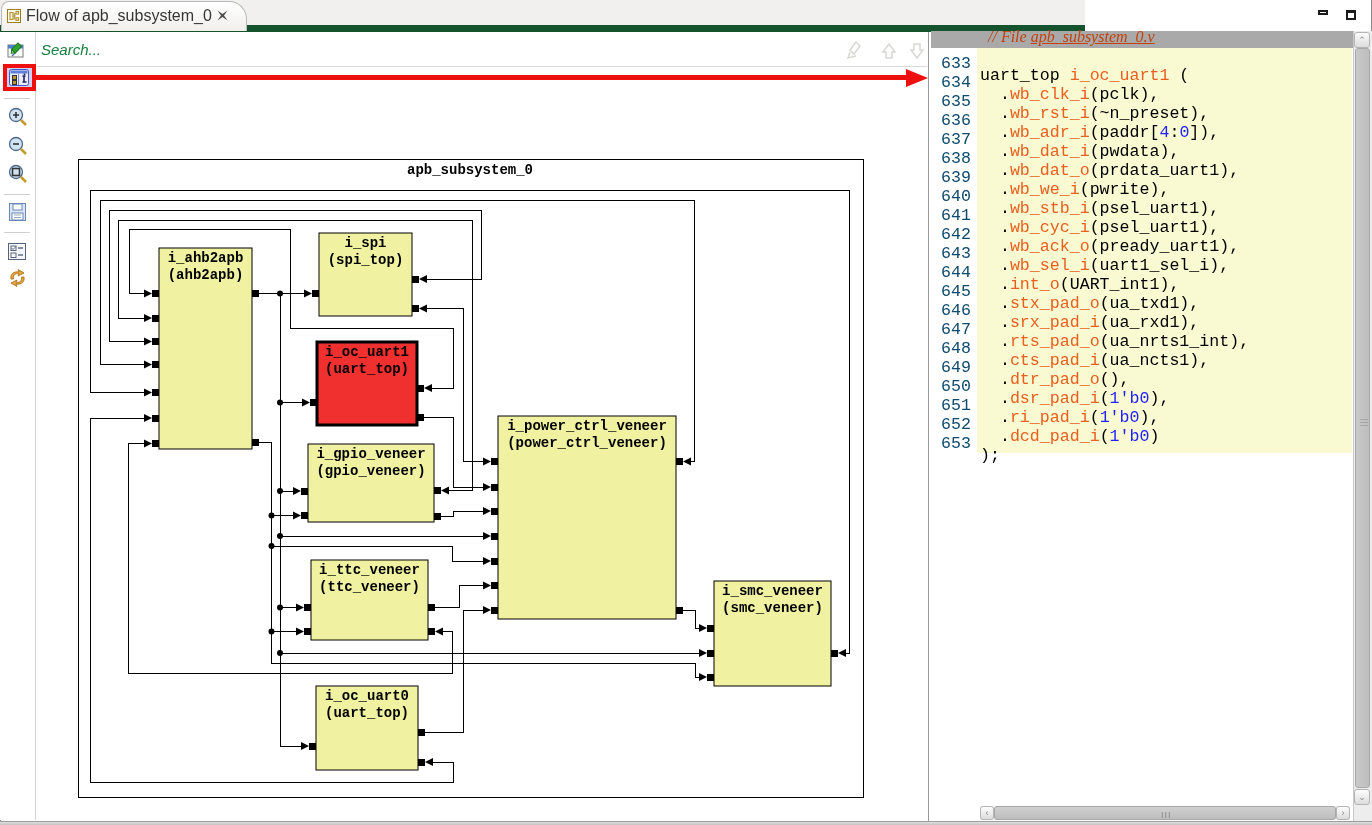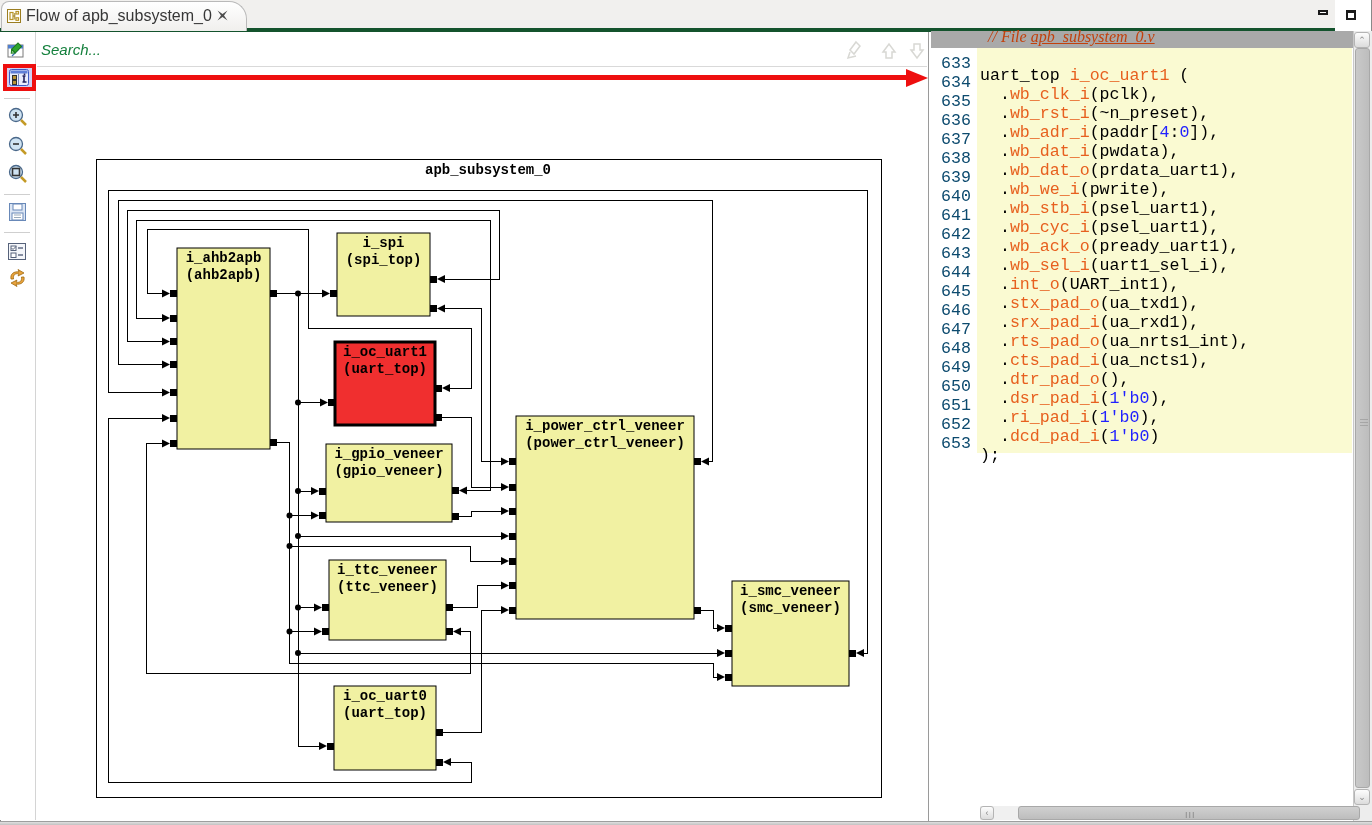--- a/index.html
+++ b/index.html
@@ -1,51 +1,51 @@
 <!DOCTYPE html>
 <html><head><meta charset="utf-8"><style>
 html,body{margin:0;padding:0;width:1372px;height:825px;overflow:hidden;background:#e8e8e8;font-family:"Liberation Sans",sans-serif;}
 #win{position:absolute;inset:0;border-left:1px solid #8a8a8a;border-right:1px solid #8a8a8a;border-bottom:1px solid #565656;box-sizing:border-box;background:#fff;}
 
-#hdr{position:absolute;left:0;top:0;width:1335px;height:32px;background:#f1f0ee;border-bottom:4px solid #14532d;box-sizing:border-box;}
+#hdr{position:absolute;left:0;top:0;width:1085px;height:32px;background:#f1f0ee;border-bottom:7px solid #14532d;box-sizing:border-box;}
 #tab{position:absolute;left:1px;top:1px;width:246px;height:30px;background:linear-gradient(#ffffff,#f0efed);border:1px solid #b9b9b9;border-bottom:none;border-radius:8px 18px 0 0;box-sizing:border-box;}
 #tabtitle{position:absolute;left:26px;top:7px;font-size:16px;color:#373737;white-space:pre;}
 #minbtn{position:absolute;left:1318px;top:10px;width:10px;height:5px;border:2px solid #1a1a1a;background:#fff;box-sizing:border-box;}
 #maxbtn{position:absolute;left:1346px;top:10px;width:10px;height:10px;border:2px solid #1a1a1a;border-top-width:3px;background:#fff;box-sizing:border-box;}
 
 #lbar{position:absolute;left:0;top:32px;width:36px;height:788px;background:#fff;border-right:1px solid #d4d4d4;box-sizing:border-box;}
 .sep{position:absolute;left:4px;width:26px;height:1px;background:#cfcfcf;}
 .icon{position:absolute;}
 
 #search{position:absolute;left:41px;top:41px;font-size:15px;color:#15803d;font-style:italic;}
 #srchline{position:absolute;left:37px;top:66px;width:890px;height:1px;background:#d9d9d9;}
 
 #redbox{position:absolute;left:3px;top:64px;width:33px;height:27px;border:4px solid #ee0f0f;box-sizing:border-box;background:#cfcff2;}
 #redshaft{position:absolute;left:36px;top:75px;width:872px;height:5px;background:#ee0f0f;}
 #redhead{position:absolute;left:906px;top:69px;width:0;height:0;border-left:22px solid #ee0f0f;border-top:9px solid transparent;border-bottom:9px solid transparent;}
 
-#canvas{position:absolute;left:37px;top:33px;width:890px;height:788px;background:#fff;margin-left:18px;}
+#canvas{position:absolute;left:37px;top:33px;width:890px;height:788px;background:#fff;}
 #diag{position:absolute;left:-1px;top:0px;}
 
 #cpanel{position:absolute;left:928px;top:32px;width:444px;height:792px;background:#fff;border-left:1px solid #9a9a9a;box-sizing:border-box;}
 #chdr{position:absolute;left:931px;top:31px;width:422px;height:17px;background:#a9a9a9;}
 #chdrtext{position:absolute;left:988px;top:28px;height:18px;font-family:Liberation Serif, serif;font-size:16px;font-style:italic;color:#c2410c;white-space:pre;}
 #chdrtext u{text-decoration:underline;}
 #gutter{position:absolute;left:930px;top:54px;width:41px;text-align:right;font-family:"Liberation Mono",monospace;font-size:16.63px;line-height:19px;color:#0c4a6e;white-space:pre;}
 #codebg{position:absolute;left:977px;top:48px;width:375px;height:405px;background:#fafad2;}
 #code{position:absolute;left:980px;top:54px;font-family:"Liberation Mono",monospace;font-size:16.63px;line-height:19px;color:#000;white-space:pre;margin-top:12px;}
 #code .o{color:#e7601f;}
 #code .b{color:#2121ff;}
 
 #vsb{position:absolute;left:1353px;top:31px;width:19px;height:790px;background:#ededed;border-left:1px solid #c8c8c8;box-sizing:border-box;}
 .sbtn{position:absolute;background:linear-gradient(#fdfdfd,#dcdcdc);border:1px solid #b4b4b4;border-radius:3px;box-sizing:border-box;color:#8a8a8a;font-size:9px;text-align:center;}
 #vthumb{position:absolute;left:1355px;top:48px;width:15px;height:740px;background:linear-gradient(90deg,#c9c9c9,#bdbdbd);border:1px solid #a8a8a8;border-radius:3px;box-sizing:border-box;}
 #vgrip{position:absolute;left:4px;top:368px;width:7px;color:#8a8a8a;font-size:8px;line-height:3px;}
 #hsb{position:absolute;left:980px;top:806px;width:370px;height:14px;background:#f0f0f0;}
-#hthumb{position:absolute;left:1018px;top:806px;width:342px;height:14px;background:linear-gradient(#d0d0d0,#bdbdbd);border:1px solid #a8a8a8;border-radius:3px;box-sizing:border-box;}
+#hthumb{position:absolute;left:994px;top:806px;width:342px;height:14px;background:linear-gradient(#d0d0d0,#bdbdbd);border:1px solid #a8a8a8;border-radius:3px;box-sizing:border-box;}
 #hgrip{position:absolute;left:166px;top:3px;width:12px;color:#8a8a8a;font-size:9px;letter-spacing:1px;}
 #botedge{position:absolute;left:0;top:821px;width:1372px;height:4px;background:linear-gradient(#e0e0e0,#c2c2c2);border-top:1px solid #9e9e9e;box-sizing:border-box;}
 </style></head><body>
 <div id="win"></div>
 <div id="canvas">
     <svg id="diag" width="891" height="787" viewBox="36 33 891 787">
 <style>.bt{font-family:"Liberation Mono",monospace;font-size:14px;font-weight:bold;text-anchor:middle;fill:#000;}</style>
 <rect x="78.5" y="159.5" width="785" height="638" fill="none" stroke="#000" stroke-width="1" shape-rendering="crispEdges"></rect>
 <text x="470" y="174" class="bt">apb_subsystem_0</text>
 <path d="M 144.0,392.5 L 90.5,392.5 L 90.5,190.0 L 849.5,190.0 L 849.5,653.0 L 846.0,653.0" fill="none" stroke="#000" stroke-width="1" shape-rendering="crispEdges"></path>

